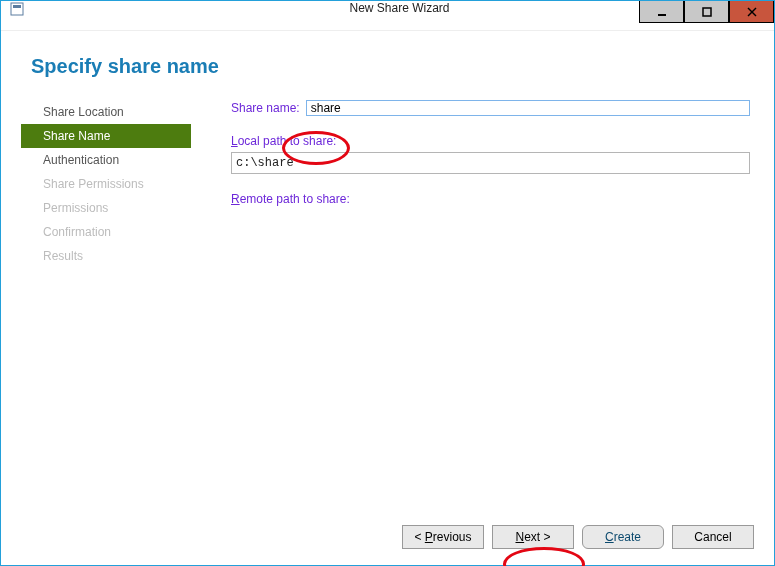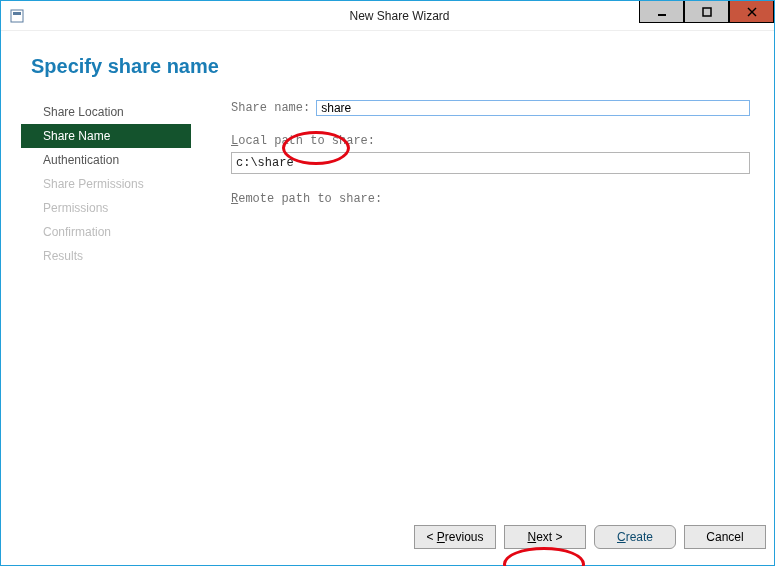--- a/index.html
+++ b/index.html
@@ -18,21 +18,20 @@
     height: 566px;
     background: #fff;
     display: flex;
     flex-direction: column;
   }
   .titlebar {
     height: 30px;
     background: #fff;
     border-bottom: 1px solid #eee;
     display: flex;
-    align-items: center;
     position: relative;
   }
   .titlebar .icon {
     width: 16px;
     height: 16px;
     margin-left: 8px;
     display: inline-flex;
     align-items: center;
     justify-content: center;
   }
@@ -87,56 +86,56 @@
     width: 170px;
     padding-top: 4px;
   }
   .step {
     padding: 5px 10px 5px 22px;
     font-size: 12px;
     color: #555;
     cursor: pointer;
   }
   .step.selected {
-    background: #14532d;
+    background: #4d7c0f;
     color: #fff;
   }
   .step.disabled {
     color: #bcbcbc;
     cursor: default;
   }
   .form {
     flex: 1;
     padding: 4px 24px 0 40px;
     font-size: 12px;
   }
   .row { margin-bottom: 18px; }
   .row.inline { display:flex; align-items:center; }
   .row.inline label { margin-right: 6px; }
-  .row label { color: #737373; font-family: Liberation Mono, monospace; }
+  .row label { color: #6d28d9; }
   .underline { text-decoration: underline; text-decoration-thickness: 1px; }
   input.text {
     border: 1px solid #b5b5b5;
     padding: 3px 4px;
     font-size: 12px;
     font-family: Liberation Mono, monospace;
     height: 22px;
   }
   .readonly {
     width: 100%;
     background: #fff;
     color: #222;
   }
   .stacked label { display:block; margin-bottom:4px; }
   .footer {
     height: 56px;
     display:flex;
     justify-content:flex-end;
     align-items:center;
-    padding-right: 8px;
+    padding-right: 20px;
     gap: 8px;
   }
   .btn {
     min-width: 82px;
     height: 24px;
     border:1px solid #999;
     background:#e9e9e9;
     font-size:12px;
     padding:0 10px;
     cursor:pointer;

